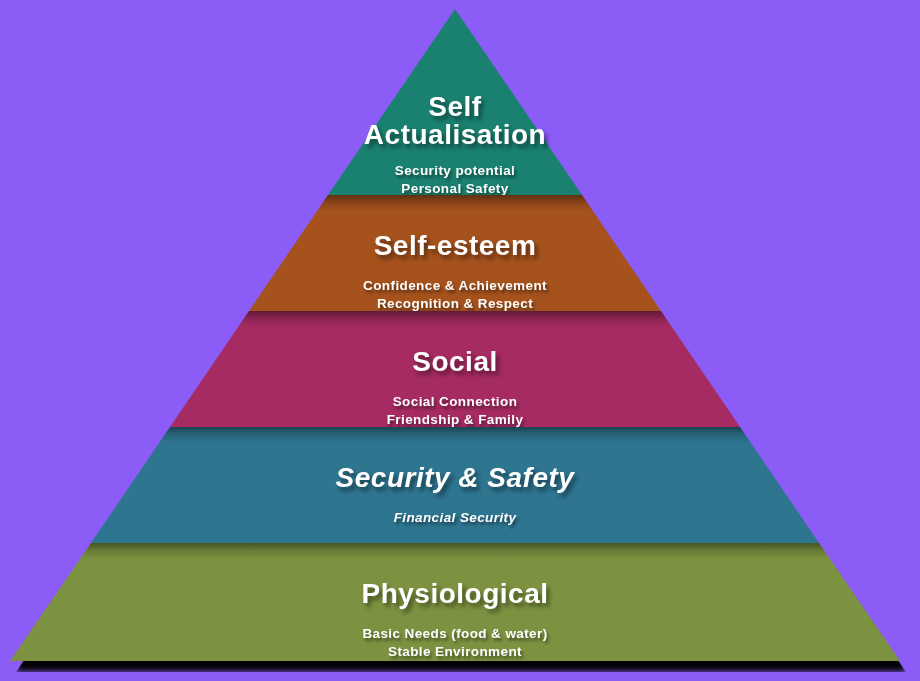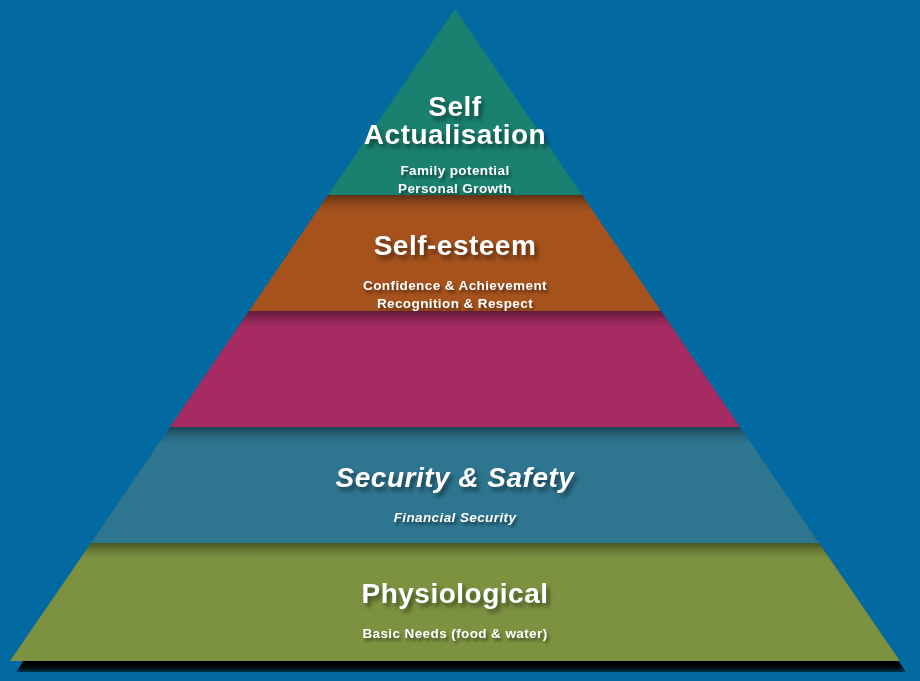--- a/index.html
+++ b/index.html
@@ -2,21 +2,21 @@
 <html><head>
 <meta charset="utf-8">
 <style>
   html,body{
     margin:0;padding:0;
     width:920px;height:681px;
     background:#ffffff;
     overflow:hidden;
     font-family:"Liberation Sans", sans-serif;
   }
-  .stage{position:relative;width:920px;height:681px;background:#0369a1;}
+  .stage{position:relative;width:920px;height:681px;background:#8b5cf6;}
   .pyramid{position:absolute;left:10px;top:9px;width:890px;height:652px;}
 
   
   .pyr-shadow{
     position:absolute;left:0;top:0;width:890px;height:652px;
     background:#000;
     clip-path:polygon(445px 0, 890px 652px, 0 652px);
     transform:translate(6px,11px);
     filter:blur(3.5px);
   }
@@ -74,41 +74,50 @@
     <div class="pyr-shadow"></div>
 
     <section class="layer l1">
       <div class="bg" style="background: rgb(26, 129, 112);"></div>
       <div class="band-text">
         <h2 class="title">
           <span class="title-line">Self</span>
           <span class="title-line">Actualisation</span>
         </h2>
         <div class="subtitle">
-          <span class="subtitle-line">Family potential</span>
-          <span class="subtitle-line">Personal Growth</span>
+          <span class="subtitle-line">Security potential</span>
+          <span class="subtitle-line">Personal Safety</span>
         </div>
       </div>
     </section>
 
     <section class="layer l2">
       <div class="bg" style="background: rgb(165, 82, 29);"></div>
       <div class="band-text">
         <h2 class="title">
           <span class="title-line">Self-esteem</span>
         </h2>
         <div class="subtitle">
           <span class="subtitle-line">Confidence &amp; Achievement</span>
           <span class="subtitle-line">Recognition &amp; Respect</span>
         </div>
       </div>
     </section>
 
     <section class="layer l3">
       <div class="bg" style="background: rgb(165, 43, 98);"></div>
+      <div class="band-text">
+        <h2 class="title">
+          <span class="title-line">Social</span>
+        </h2>
+        <div class="subtitle">
+          <span class="subtitle-line">Social Connection</span>
+          <span class="subtitle-line">Friendship &amp; Family</span>
+        </div>
+      </div>
     </section>
 
     <section class="layer l4">
       <div class="bg" style="background: rgb(46, 117, 144);"></div>
       <div class="band-text">
         <h2 class="title">
           <span class="title-line">Security &amp; Safety</span>
         </h2>
         <div class="subtitle">
           <span class="subtitle-line">Financial Security</span>
@@ -117,18 +126,19 @@
     </section>
 
     <section class="layer l5">
       <div class="bg" style="background: rgb(124, 146, 64);"></div>
       <div class="band-text">
         <h2 class="title">
           <span class="title-line">Physiological</span>
         </h2>
         <div class="subtitle">
           <span class="subtitle-line">Basic Needs (food &amp; water)</span>
+          <span class="subtitle-line">Stable Environment</span>
         </div>
       </div>
     </section>
 
   </div>
 </div>
 
 </body></html>

